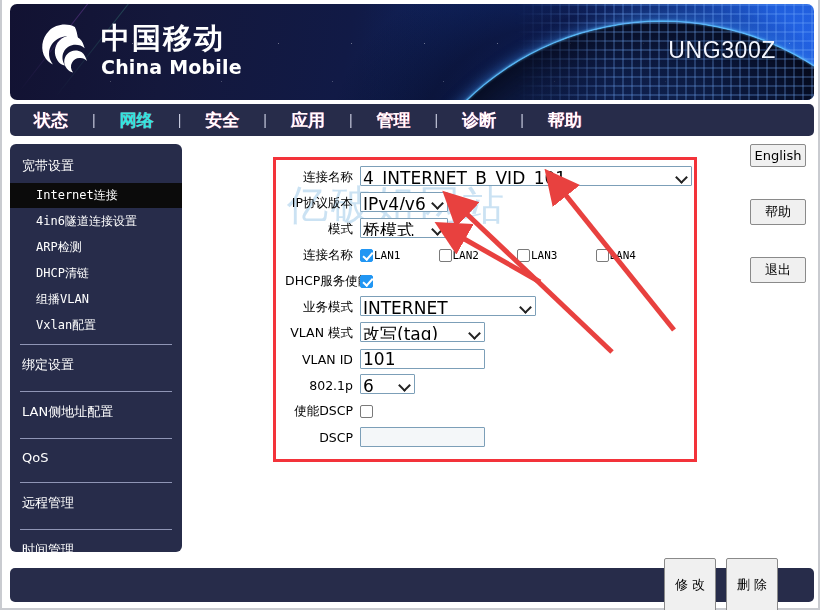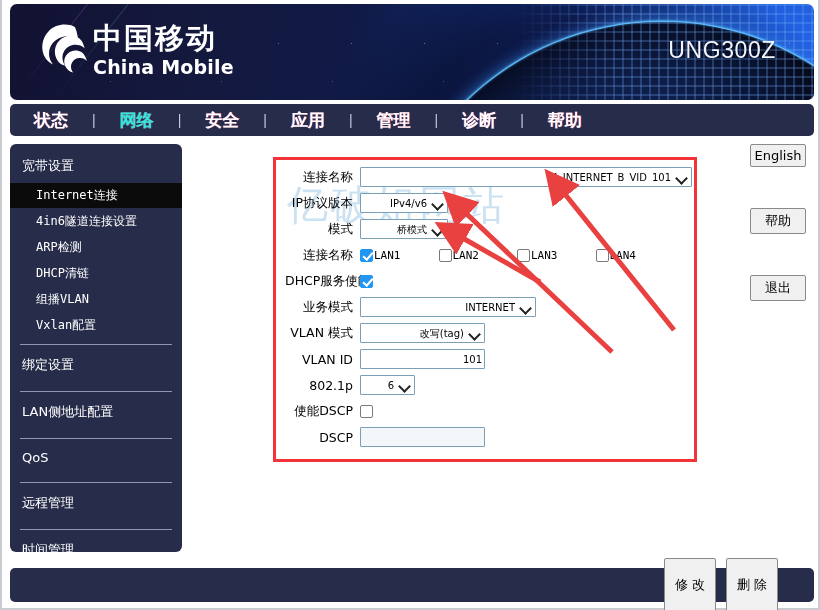--- a/index.html
+++ b/index.html
@@ -77,21 +77,21 @@
     opacity: .7;
   }
   .banner .streak1, .banner .streak2 {
     position: absolute; height: 1px; width: 220px;
     transform-origin: left center;
     opacity: .5;
   }
   .banner .streak1 { left: 10px; top: 86px; transform: rotate(-52deg); background: linear-gradient(90deg, rgba(0,0,0,0), rgba(130,70,180,.85), rgba(0,0,0,0)); }
   .banner .streak2 { left: 46px; top: 92px; transform: rotate(-52deg); background: linear-gradient(90deg, rgba(0,0,0,0), rgba(60,150,130,.7), rgba(0,0,0,0)); }
 
-  .logo-wrap { position: absolute; left: 22px; top: 16px; display: flex; align-items: center; gap: 3px; }
+  .logo-wrap { position: absolute; left: 22px; top: 16px; display: flex; align-items: center; gap: 11px; }
   .logo-mark { width: 58px; height: 60px; }
   .logo-text { color: #ffffff; line-height: 1; }
   .logo-cn {
     font-size: 29px; letter-spacing: 2px; font-weight: bold;
     font-family: "DejaVu Sans", "Liberation Sans", sans-serif;
   }
   .logo-en {
     font-size: 19px; font-weight: bold; margin-top: 5px; letter-spacing: .2px;
     font-family: "DejaVu Sans", "Liberation Sans", sans-serif;
   }
@@ -146,21 +146,21 @@
   }
   .side-row {
     color: #ffffff; font-size: 13px; padding: 11px 4px 11px 12px;
     font-family: "DejaVu Sans", "Liberation Sans", sans-serif;
     cursor: pointer;
   }
 
   
   .rbtns { position: absolute; right: 12px; top: 144px; width: 70px; }
   .rbtn {
-    display: block; width: 56px; margin: 0 0 41px auto;
+    display: block; width: 56px; margin: 0 0 32px auto;
     padding: 3px 0; text-align: center;
     background: #f0f0f0; color: #000; font-size: 13px;
     border: 1px solid #8a8a8a; border-radius: 2px;
     cursor: pointer;
     font-family: "DejaVu Sans", "Liberation Sans", sans-serif;
   }
 
   
   .panel {
     position: absolute; left: 271px; top: 157px;
@@ -176,25 +176,24 @@
   }
   .form { position: absolute; left: 283px; top: 165px; width: 410px; z-index: 2; }
   .frow { display: flex; align-items: center; height: 24px; margin-bottom: 2px; }
   .flabel {
     width: 75px; text-align: right; padding-right: 7px;
     font-size: 12.5px; color: #000; white-space: nowrap;
     font-family: "DejaVu Sans", "Liberation Sans", sans-serif;
   }
   .fctl { display: flex; align-items: center; }
   select.inp, input.inp {
-    font-size: 10px; color: #000; background: #fff;
+    font-size: 17px; color: #000; background: #fff;
     border: 1px solid #7c9fb8; border-radius: 1px;
     padding: 1px 2px; height: 20px;
     font-family: "DejaVu Sans", "Liberation Sans", sans-serif;
-    text-align: right;
   }
   select.inp { -webkit-appearance: none; appearance: none; padding-right: 20px; background-image: none; }
   .selwrap { position: relative; display: inline-block; }
   .selwrap::after {
     content: ""; position: absolute; right: 6px; top: 7px;
     width: 7px; height: 7px;
     border-right: 2px solid #222; border-bottom: 2px solid #222;
     transform: rotate(45deg); pointer-events: none;
   }
   .w-conn { width: 332px; }

